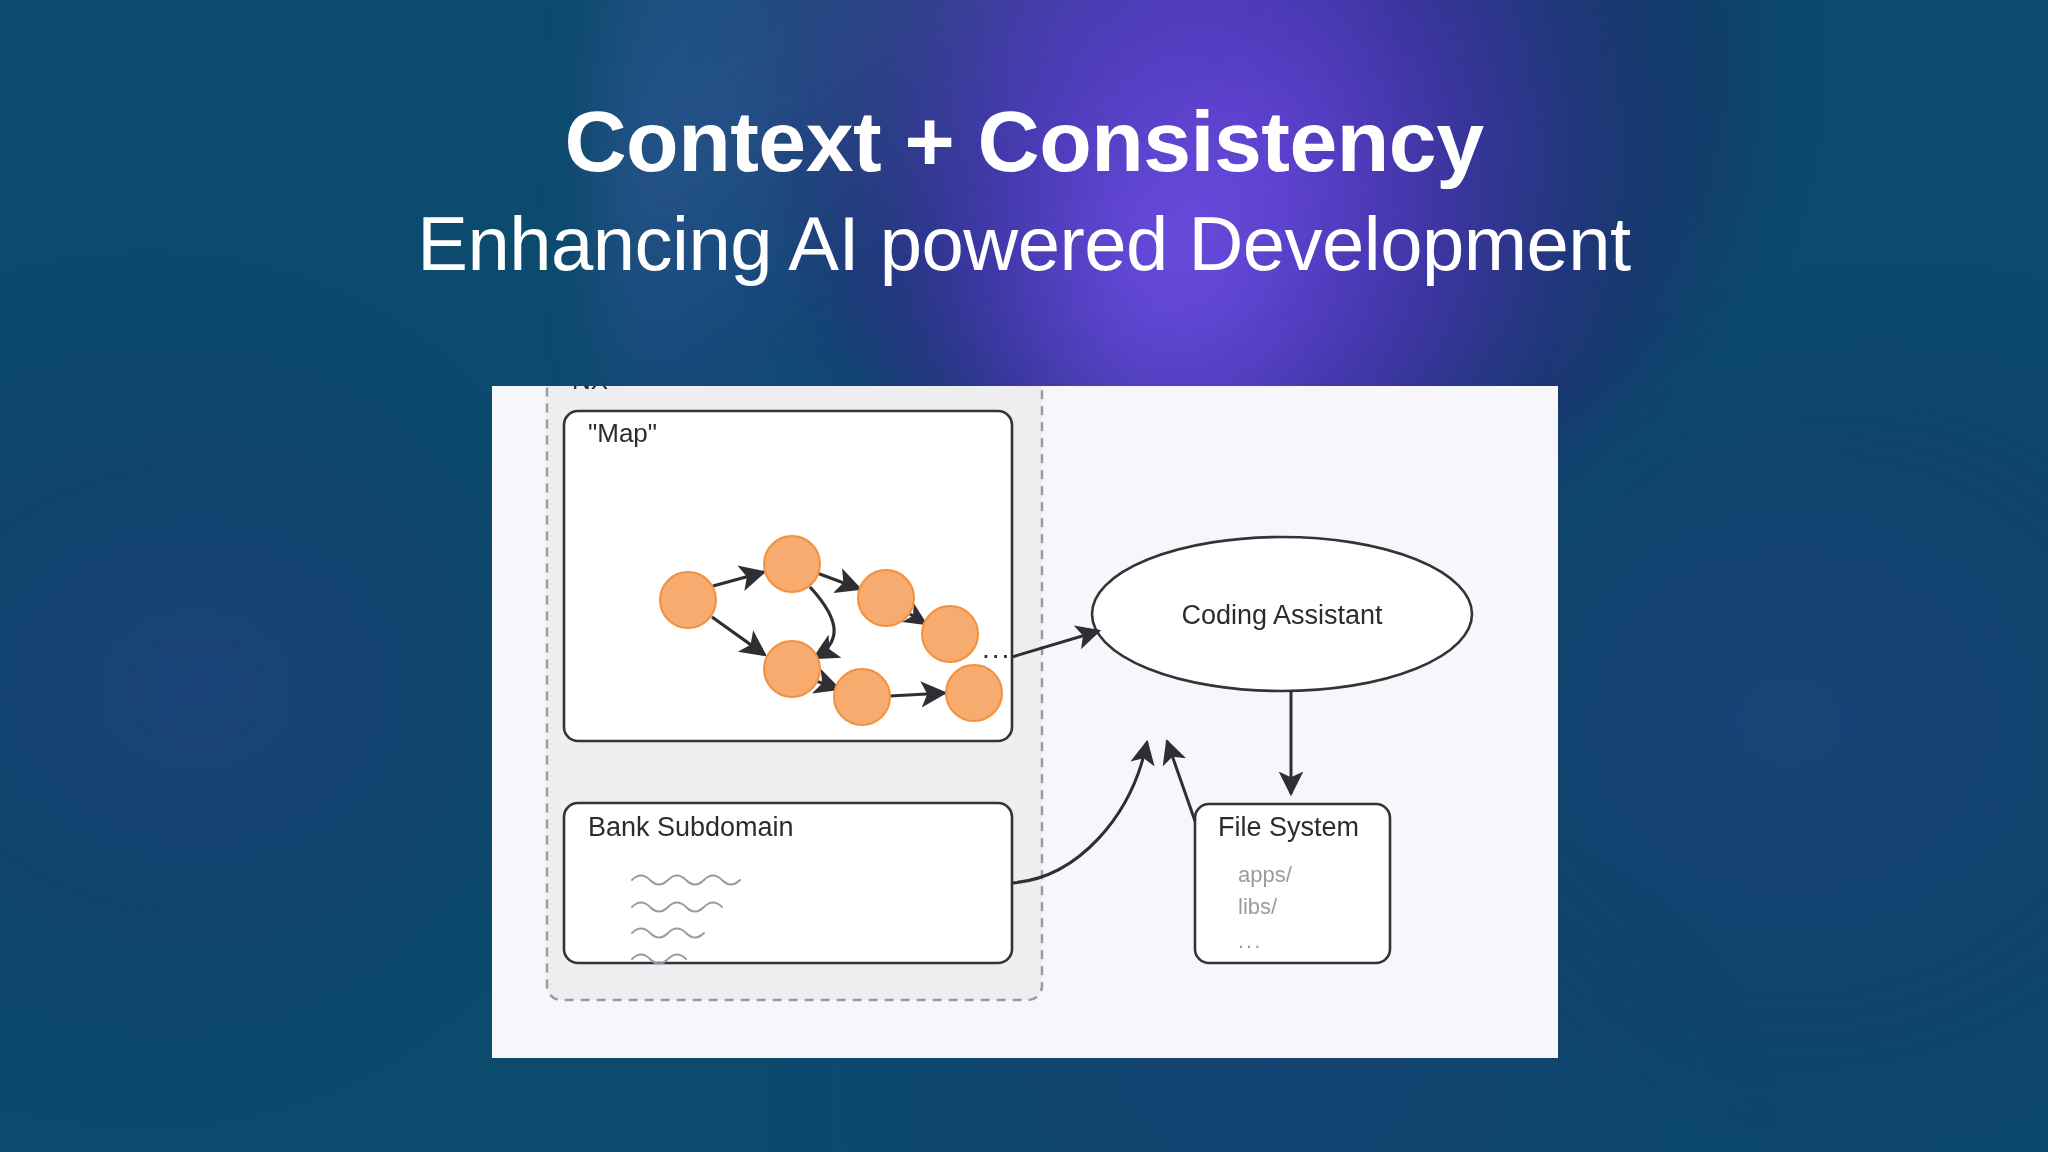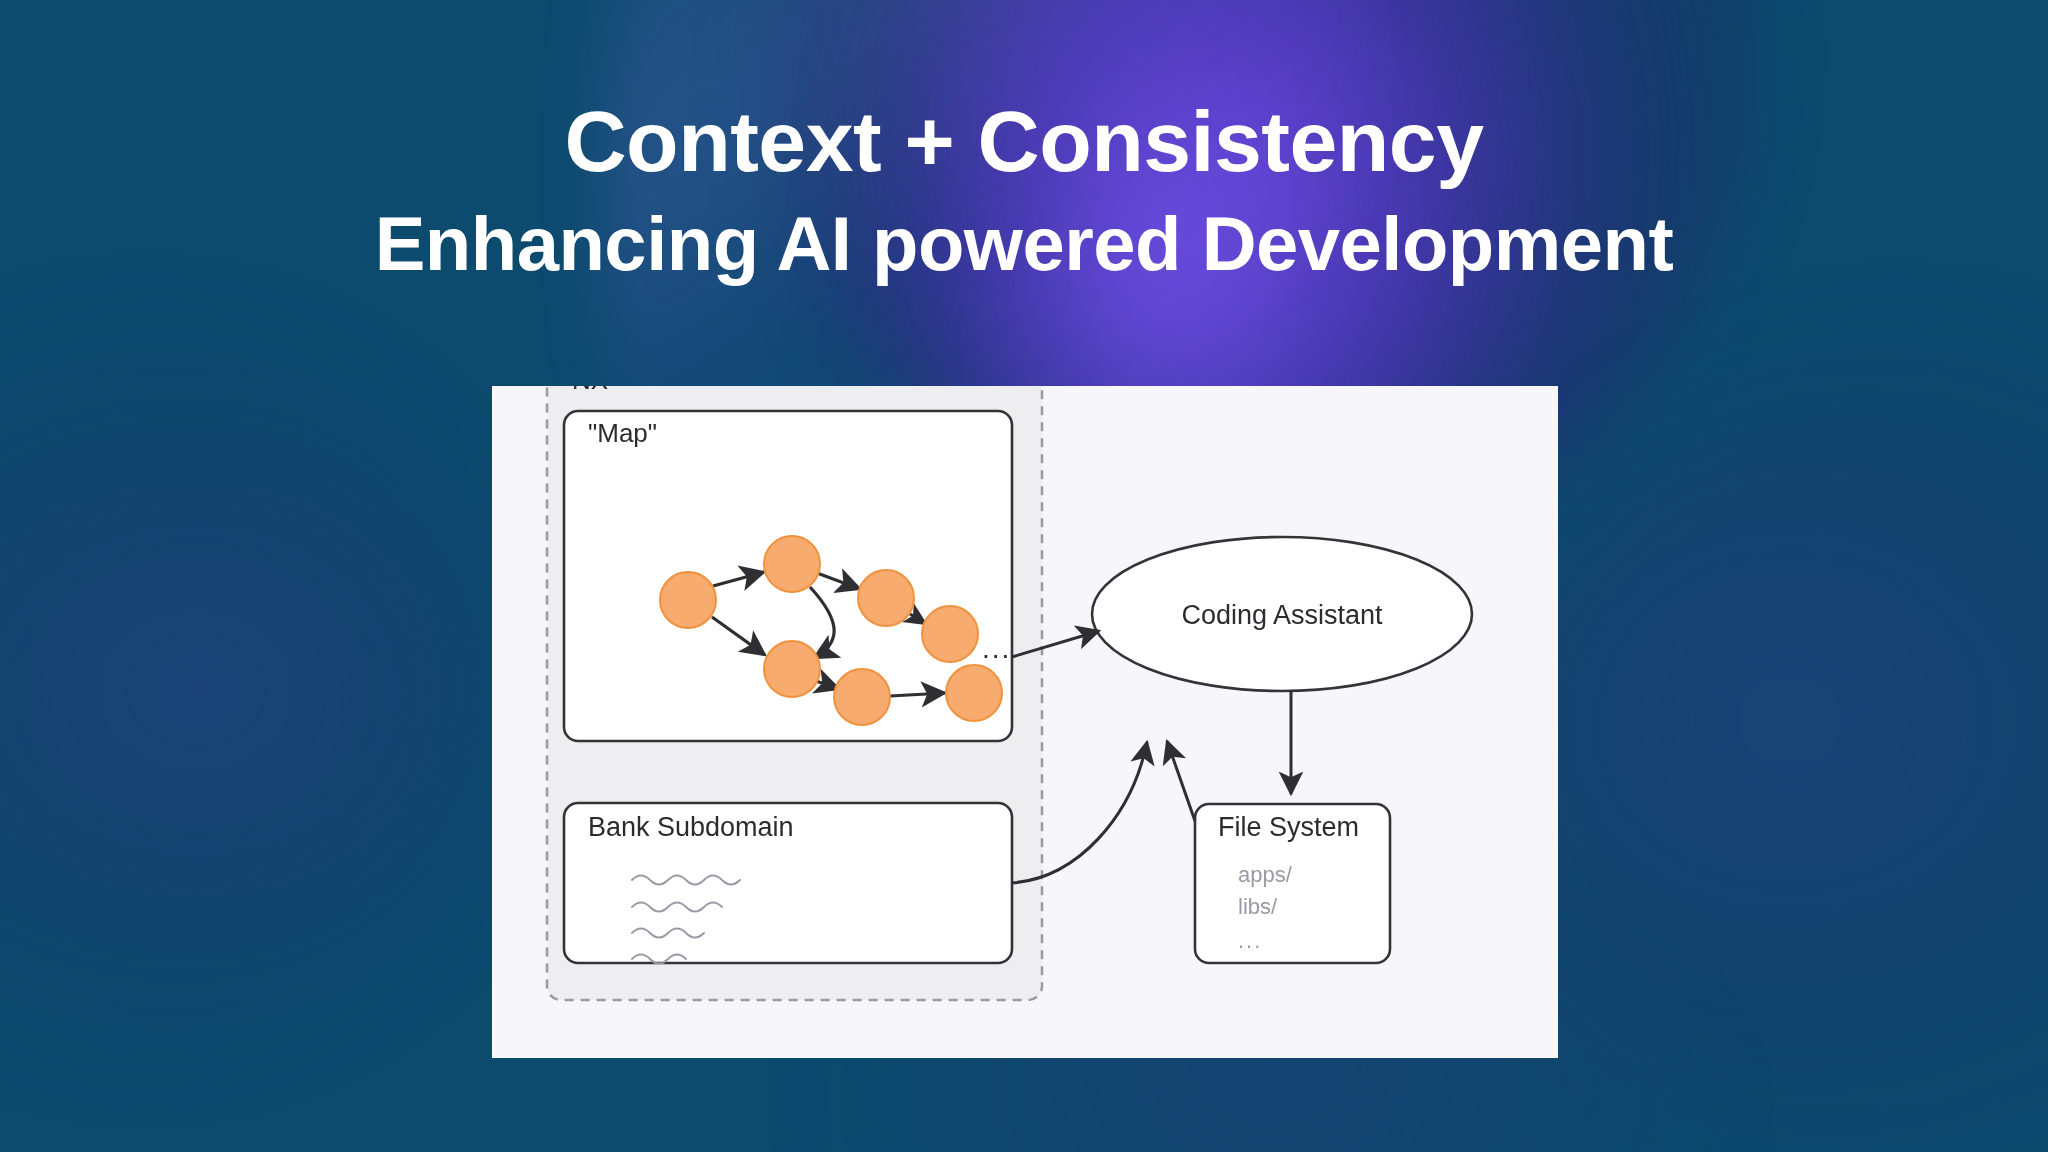--- a/index.html
+++ b/index.html
@@ -69,21 +69,21 @@
   }
   
   #title-block { position:absolute; left:0; top:0; width:2048px; text-align:center; }
   #main-title {
     position:absolute; left:0; top:98px; width:2048px;
     color:#ffffff; font-size:86px; font-weight:bold;
     letter-spacing:-0.5px; line-height:1;
   }
   #sub-title {
     position:absolute; left:0; top:206px; width:2048px;
-    color:#ffffff; font-size:76px; font-weight:700;
+    color:#ffffff; font-size:76px; font-weight:400;
     letter-spacing:-0.5px; line-height:1;
   }
   
   #diagram-panel {
     position:absolute; left:492px; top:386px;
     width:1066px; height:672px;
     background:#f7f7fb;
   }
   #diagram-svg { position:absolute; left:0; top:0; }
 </style>

